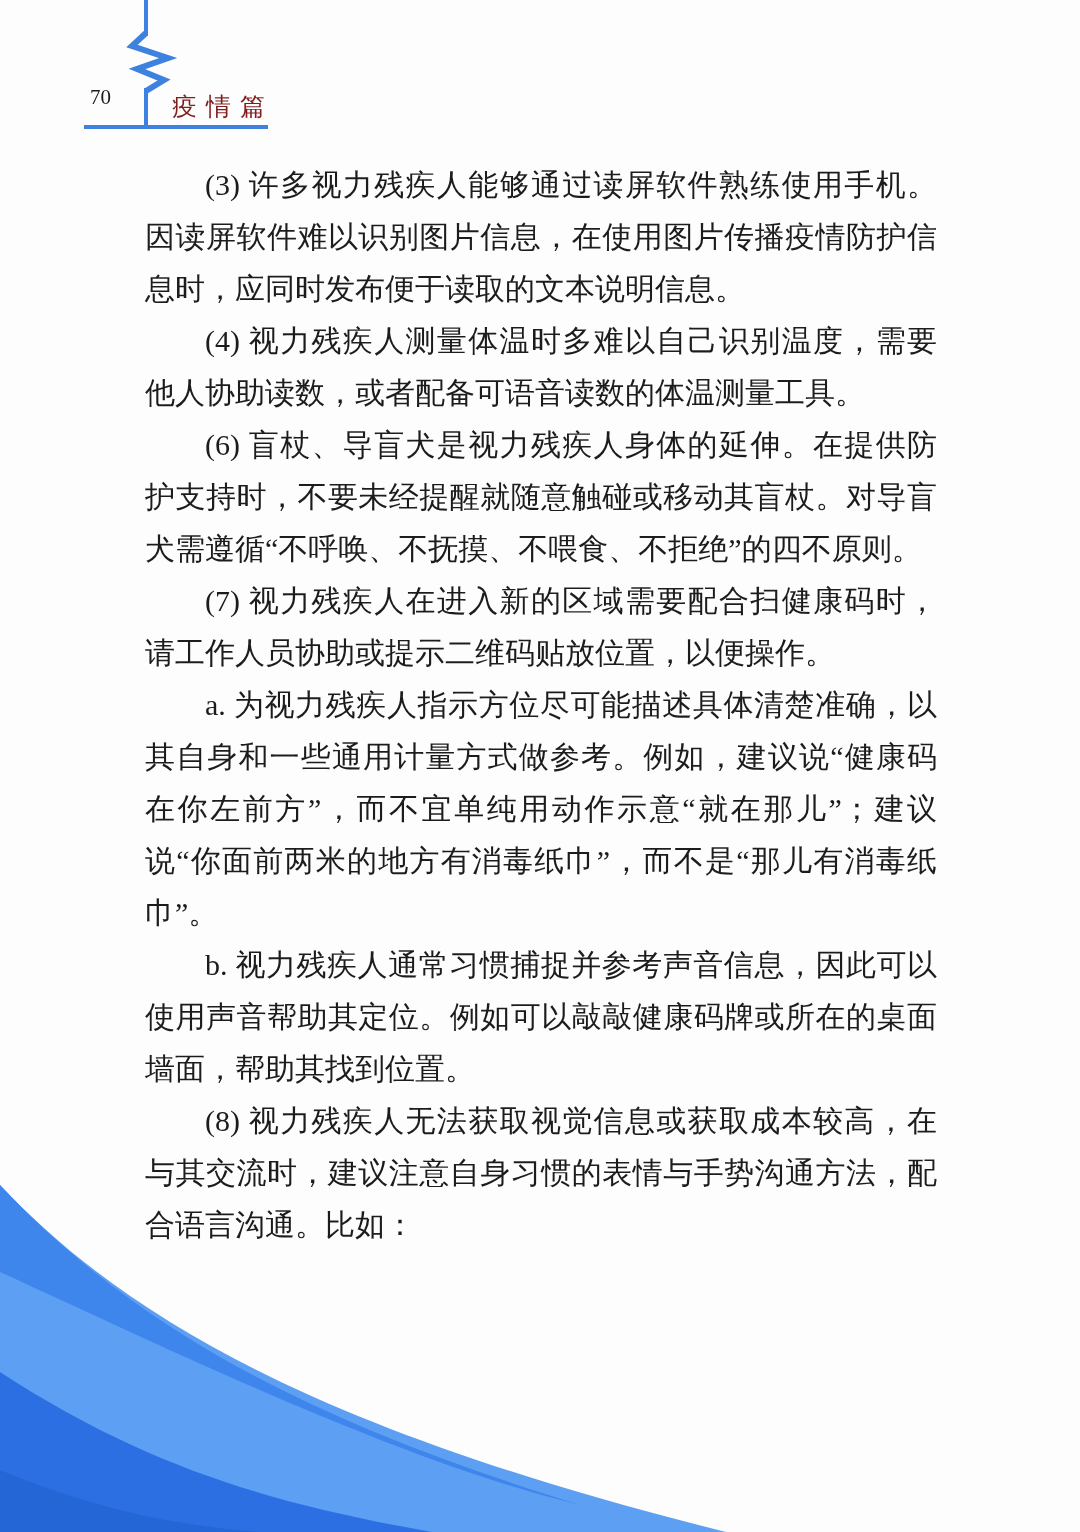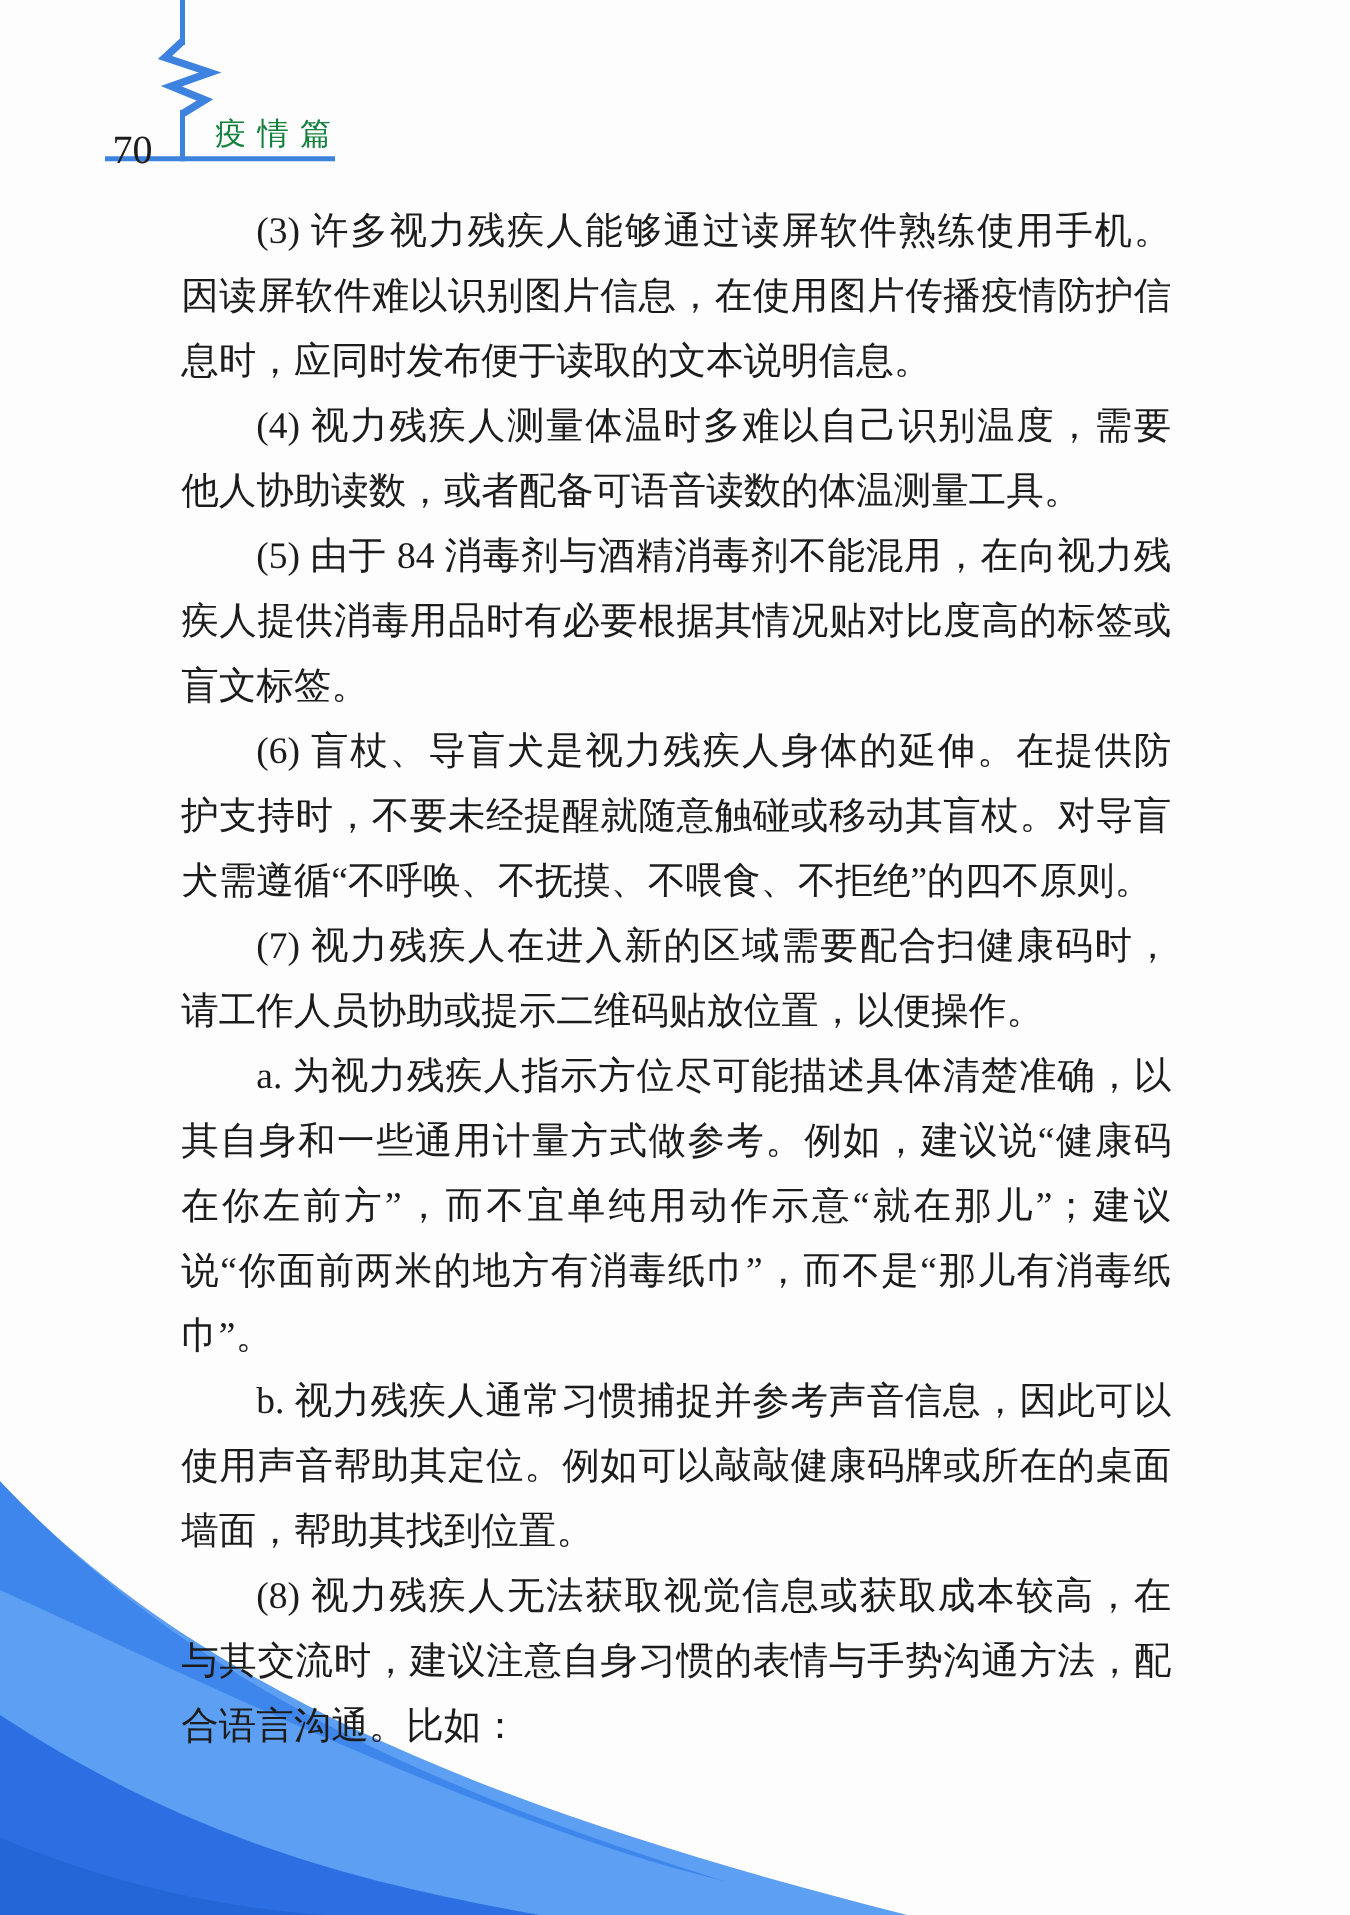--- a/index.html
+++ b/index.html
@@ -14,32 +14,31 @@
   .header-ornament {
     position: absolute;
     top: 0;
     left: 0;
     z-index: 3;
   }
   .page-number {
     position: absolute;
     left: 90px;
     top: 85px;
-    font-size: 32px;
+    font-size: 21px;
     color: #1C1C1C;
     z-index: 4;
-    margin-top: 16px;
   }
   .section-title {
     position: absolute;
     left: 172px;
     top: 90px;
     font-size: 25px;
     letter-spacing: 9px;
-    color: #15803d;
+    color: #7f1d1d;
     z-index: 4;
   }
   .body-text {
     position: absolute;
     left: 145px;
     top: 159px;
     width: 792px;
     font-size: 30px;
     line-height: 52px;
     color: #1C1C1C;
@@ -70,21 +69,20 @@
     <line x1="84" y1="127" x2="268" y2="127" stroke-width="4" fill="none" stroke="#3E82E0"></line>
   </svg>
 
   <div class="page-number">70</div>
 
   <div class="section-title">疫情篇</div>
 
   <div class="body-text">
     <p>(3) 许多视力残疾人能够通过读屏软件熟练使用手机。因读屏软件难以识别图片信息，在使用图片传播疫情防护信息时，应同时发布便于读取的文本说明信息。</p>
     <p>(4) 视力残疾人测量体温时多难以自己识别温度，需要他人协助读数，或者配备可语音读数的体温测量工具。</p>
-    <p>(5) 由于 84 消毒剂与酒精消毒剂不能混用，在向视力残疾人提供消毒用品时有必要根据其情况贴对比度高的标签或盲文标签。</p>
     <p>(6) 盲杖、导盲犬是视力残疾人身体的延伸。在提供防护支持时，不要未经提醒就随意触碰或移动其盲杖。对导盲犬需遵循“不呼唤、不抚摸、不喂食、不拒绝”的四不原则。</p>
     <p>(7) 视力残疾人在进入新的区域需要配合扫健康码时，请工作人员协助或提示二维码贴放位置，以便操作。</p>
     <p>a. 为视力残疾人指示方位尽可能描述具体清楚准确，以其自身和一些通用计量方式做参考。例如，建议说“健康码在你左前方”，而不宜单纯用动作示意“就在那儿”；建议说“你面前两米的地方有消毒纸巾”，而不是“那儿有消毒纸巾”。</p>
     <p>b. 视力残疾人通常习惯捕捉并参考声音信息，因此可以使用声音帮助其定位。例如可以敲敲健康码牌或所在的桌面墙面，帮助其找到位置。</p>
     <p>(8) 视力残疾人无法获取视觉信息或获取成本较高，在与其交流时，建议注意自身习惯的表情与手势沟通方法，配合语言沟通。比如：</p>
   </div>
 
   <svg class="bottom-waves" width="1080" height="360" viewBox="0 1172 1080 360">
 
     <path d="M0,1185 C150,1345 380,1445 726,1532 L0,1532 Z" fill="#5C9FF3"></path>

